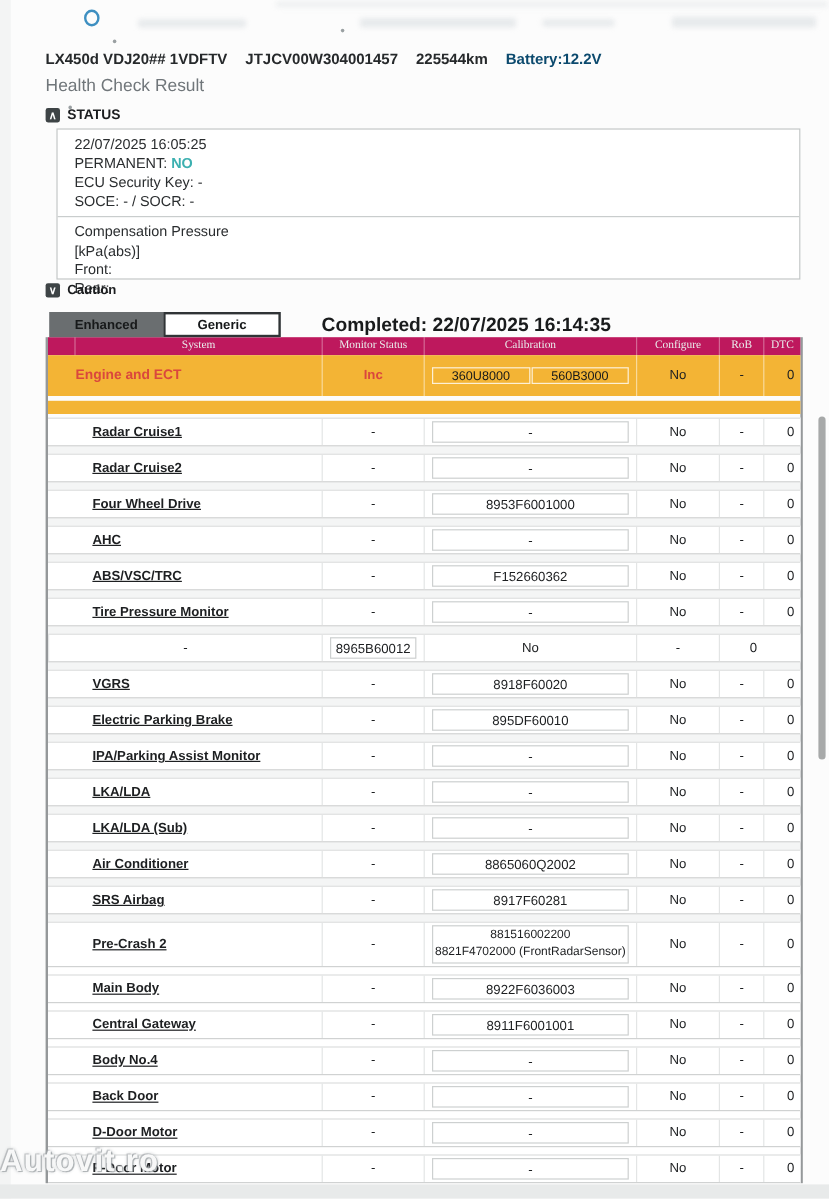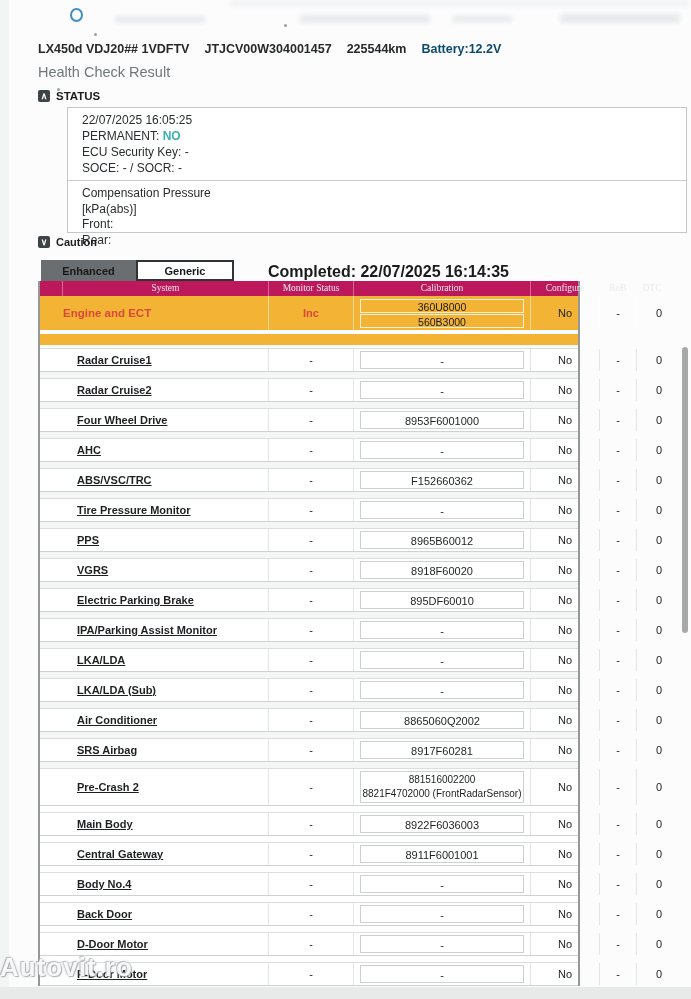--- a/index.html
+++ b/index.html
@@ -14,46 +14,46 @@
   .bottom-band{left:0;top:987px;width:691px;height:12px;background:#e8eaea;}
   
   .vehline{left:38px;top:42px;font-size:12.5px;font-weight:bold;color:#26292b;white-space:nowrap;}
   .vehline span{margin-right:15px;}
   .battery{color:#0c4a6e;margin-right:0;}
   .page-title{left:38px;top:64px;font-size:14.5px;color:#70767a;}
   .sec-head{display:flex;align-items:center;gap:6px;font-size:11.5px;font-weight:bold;color:#1b1d1f;}
   .toggle-icon{width:12px;height:12px;background:#3e4446;border-radius:2px;color:#fff;font-size:9px;line-height:12px;
                text-align:center;font-weight:bold;display:inline-block;}
   
-  .status-box{left:47px;top:107px;width:620px;height:126px;border:1px solid #c3c7c7;background:#fff;box-sizing:border-box;margin-left:20px;}
+  .status-box{left:47px;top:107px;width:620px;height:126px;border:1px solid #c3c7c7;background:#fff;box-sizing:border-box;}
   .status-sec{padding:5px 0 3px 14px;font-size:12px;color:#2a2d2f;font-weight:500;}
   .status-sec div{line-height:15.9px;}
   .status-sec.second{border-top:1px solid #c9cdcd;}
   .teal{color:#3cb0b0;font-weight:bold;}
   
-  .tablewrap{left:38px;top:260px;width:542px;}
+  .tablewrap{left:38px;top:260px;width:631px;}
   .tabs{position:relative;height:21px;}
   .tab{position:absolute;top:0;height:21px;display:flex;align-items:center;justify-content:center;
        font-size:11px;font-weight:bold;box-sizing:border-box;}
   .tab-enhanced{left:3px;width:95px;background:#6a6e70;color:#17191a;}
   .tab-generic{left:98px;width:98px;background:#fff;border:2px solid #303436;color:#17191a;}
   .completed{position:absolute;left:230px;top:3px;font-size:16px;font-weight:bold;color:#191b1c;white-space:nowrap;}
   .tframe{border-left:2px solid #95989a;border-right:2px solid #95989a;}
   .theader{display:grid;grid-template-columns:22px 206px 85px 177px 69px 37px 31px;background:#be185d;color:#e9ebeb;
            font-size:9.5px;height:15px;align-items:center;text-align:center;font-family:Liberation Serif, serif;}
   .theader .hc{border-left:1px solid rgba(255,255,255,.35);height:100%;line-height:15px;overflow:hidden;}
   .theader .hc:first-child{border-left:none;}
   .grid-row{display:grid;grid-template-columns:228px 85px 177px 69px 37px 31px;align-items:center;}
   
   .hl-row{background:#f3b435;height:34px;}
   .hl-row .c{height:100%;display:flex;align-items:center;justify-content:center;border-left:1px solid rgba(255,255,255,.5);}
   .hl-row .c:first-child{border-left:none;justify-content:flex-start;padding-left:23px;box-sizing:border-box;}
   .sysname{color:#da473d;font-weight:bold;font-size:11.5px;}
   .inc{color:#da473d;font-weight:bold;font-size:11px;}
-  .hl-cal{flex-direction:column;justify-content:center;gap:1px;padding:1px 6px;box-sizing:border-box;}
+  .hl-cal{flex-direction:row;justify-content:center;gap:1px;padding:1px 6px;box-sizing:border-box;}
   .hl-calbox{width:100%;height:14px;line-height:14px;border:1px solid rgba(255,255,255,.8);text-align:center;
              font-size:10.5px;color:#17191a;box-sizing:border-box;}
   .hl-strip{height:11px;background:#f3b435;margin-top:4px;}
   .val{font-size:11px;color:#1d1f21;}
   
   .rows{margin-top:3px;background:repeating-linear-gradient(180deg,#fff 0 24px,#f4f5f5 24px 30px);}
   .trow{height:24px;margin-bottom:6px;border-top:1px solid #dcdede;border-bottom:1px solid #d0d2d2;background:#fff;box-sizing:border-box;}
   .trow .c{height:100%;display:flex;align-items:center;justify-content:center;border-left:1px solid #e3e5e5;
            font-size:11px;color:#1d1f21;box-sizing:border-box;}
   .trow .c.sys{border-left:none;justify-content:flex-start;padding-left:37px;text-decoration:underline;}
@@ -203,21 +203,20 @@
           <div class="c sys sysname">Tire Pressure Monitor</div>
           <div class="c">-</div>
           <div class="c">
             <span class="calbox">-</span>
           </div>
           <div class="c">No</div>
           <div class="c">-</div>
           <div class="c dtc">0</div>
         </div>
       <div class="grid-row trow">
-          <div class="c sys sysname">PPS</div>
           <div class="c">-</div>
           <div class="c">
             <span class="calbox">8965B60012</span>
           </div>
           <div class="c">No</div>
           <div class="c">-</div>
           <div class="c dtc">0</div>
         </div>
       <div class="grid-row trow">
           <div class="c sys sysname">VGRS</div>

